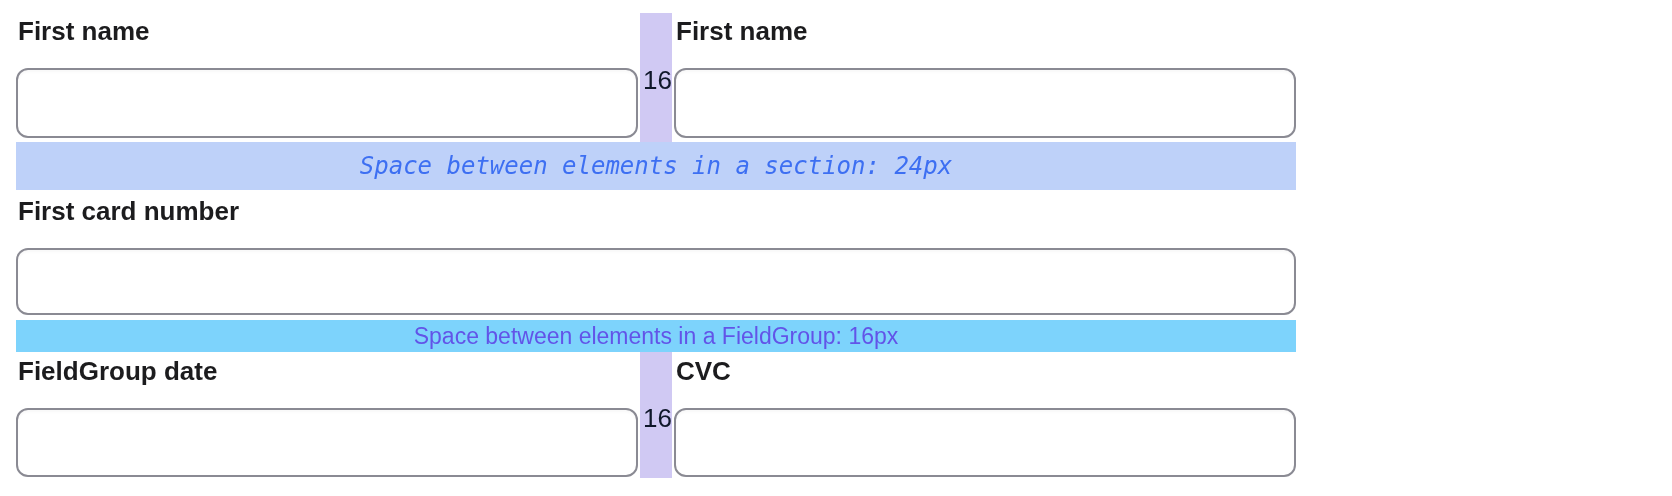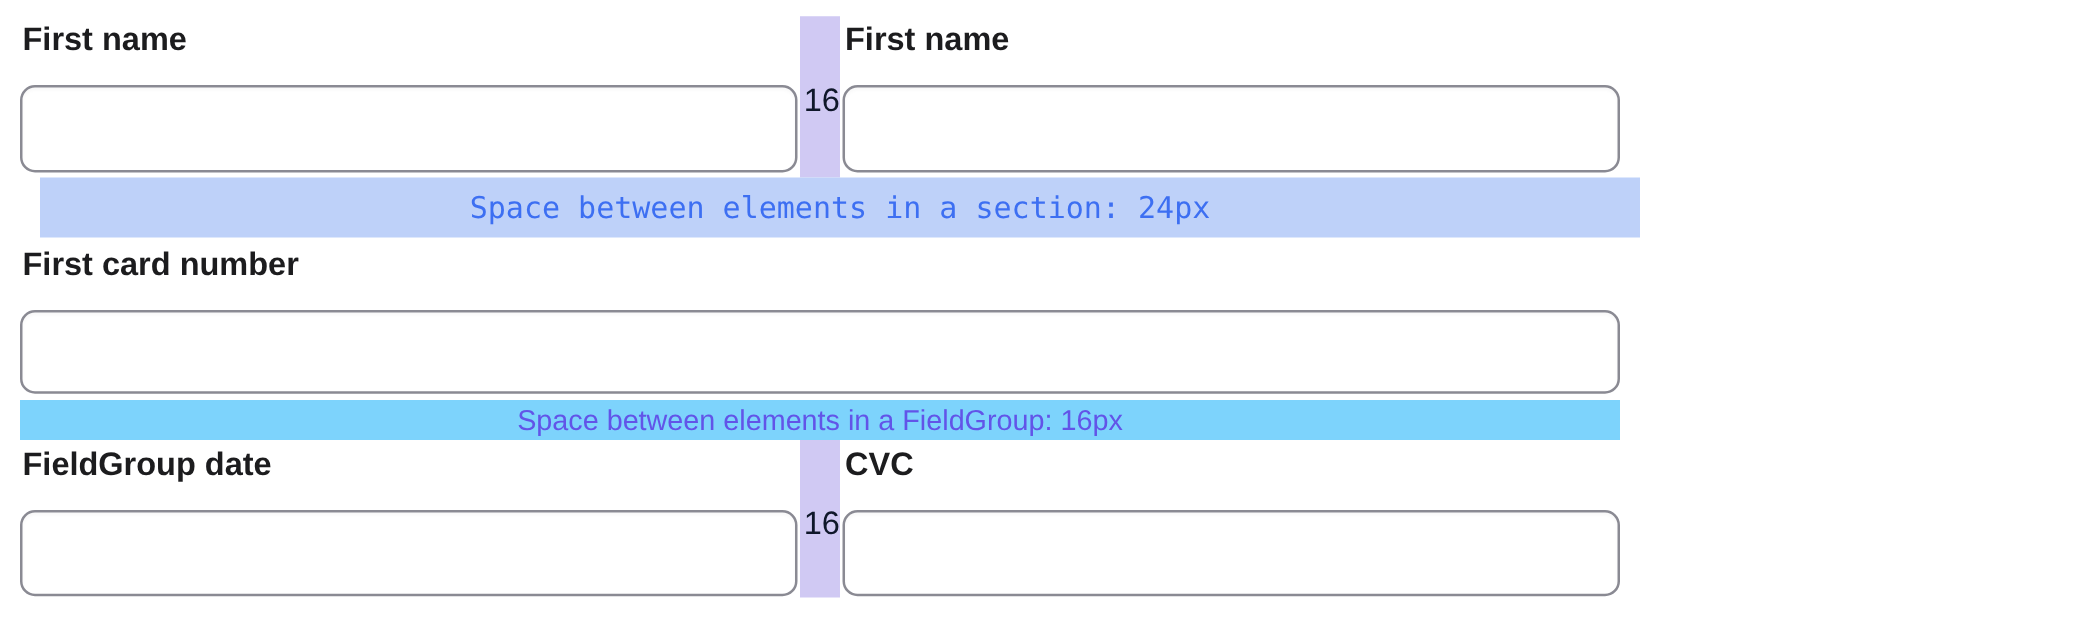--- a/index.html
+++ b/index.html
@@ -92,21 +92,21 @@
     <div class="abs gap-strip" style="left:624px; top:352px; width:32px; height:126px;"></div>
 
     <div class="abs field-label" style="left:2px; top:17px;">First name</div>
     <div class="abs field-label" style="left:660px; top:17px;">First name</div>
 
     <input type="text" class="abs text-input" style="left: 0px; top: 68px; width: 622px; height: 70px;" aria-label="First name">
     <input type="text" class="abs text-input" style="left: 658px; top: 68px; width: 622px; height: 70px;" aria-label="Last name">
 
     <div class="abs gap-size-label" style="left:627px; top:66px;">16</div>
 
-    <div class="abs band band-section" style="left:16px; top:142px;">
+    <div class="abs band band-section" style="left:0; top:142px;font-style:italic;">
       <span class="band-text">Space between elements in a section: 24px</span>
     </div>
 
     <div class="abs field-label" style="left:2px; top:197px;">First card number</div>
     <input type="text" class="abs text-input" style="left: 0px; top: 248px; width: 1280px; height: 67px;" aria-label="Credit card number">
 
     <div class="abs band band-fieldgroup" style="left:0; top:320px;">
       <span class="band-text">Space between elements in a FieldGroup: 16px</span>
     </div>
 

